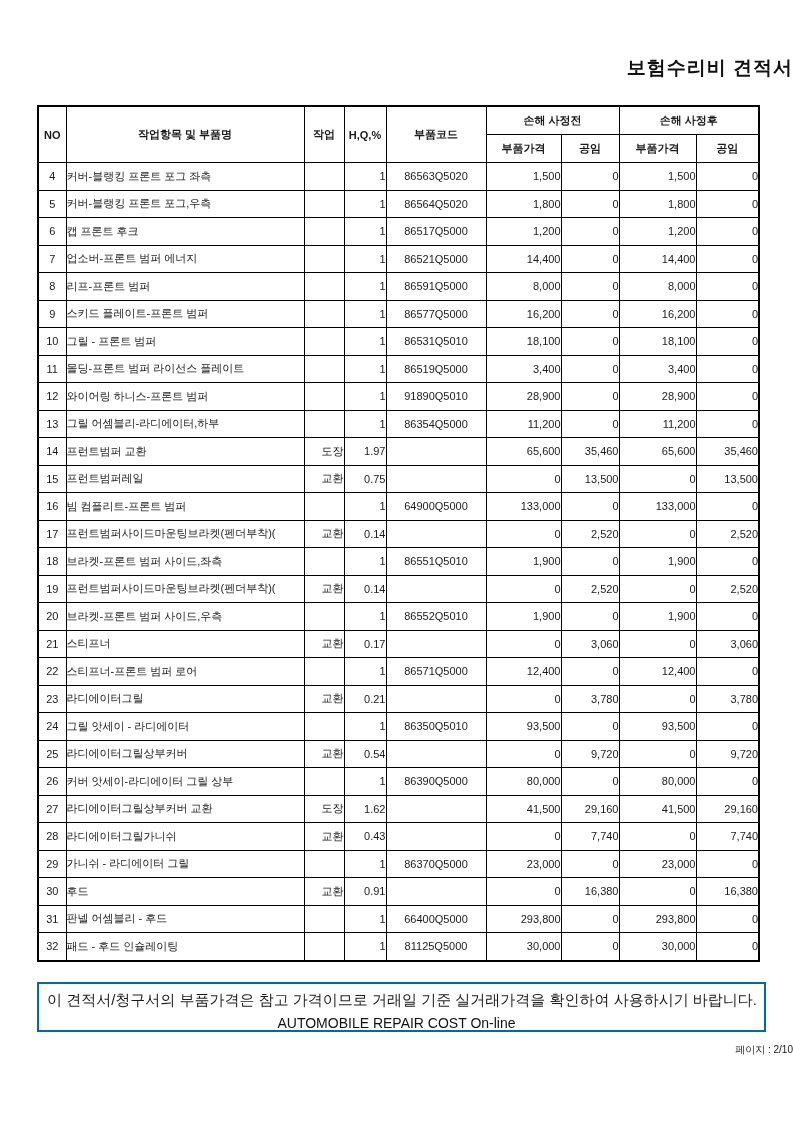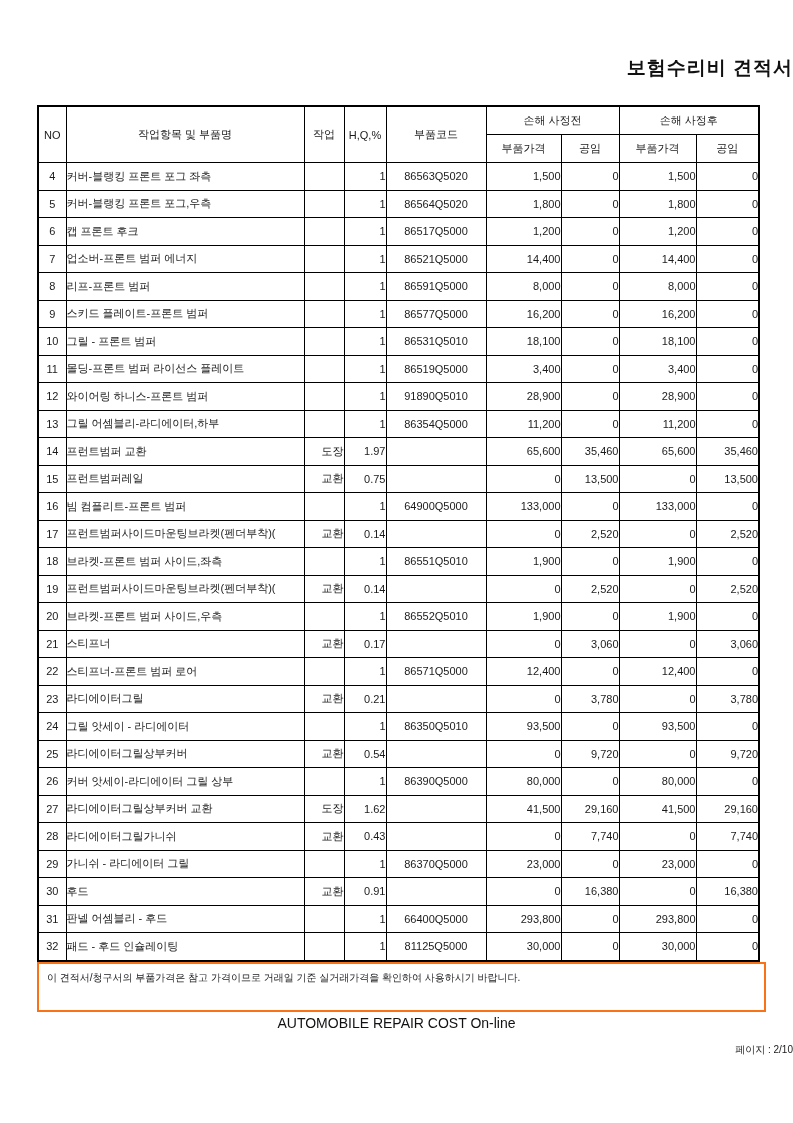--- a/index.html
+++ b/index.html
@@ -43,39 +43,40 @@
     font-weight: normal;
     color: #1a1a1a;
     padding: 0;
     overflow: hidden;
     white-space: nowrap;
   }
   table.estimate thead th {
     height: 27px;
     text-align: center;
     vertical-align: middle;
+    font-weight: bold;
   }
   table.estimate tbody td {
     height: 26.5px;
     vertical-align: middle;
   }
   .c-no   { text-align: center; }
   .c-name { text-align: left; padding-left: 17px; margin-left: 22px; }
   .c-work { text-align: right; }
   .c-hq   { text-align: right; padding-right: 5px; }
   .c-code { text-align: center; padding-left: 5px; }
   .c-num  { text-align: right; padding-right: 7px; }
   .notice-box {
     position: absolute;
-    top: 962px;
+    top: 982px;
     left: 37px;
     width: 717px;
     height: 39px;
-    border: 2px solid #f97316;
-    font-size: 10px;
+    border: 2px solid #0369a1;
+    font-size: 15px;
     padding: 7px 0 0 8px;
     box-sizing: content-box;
     color: #1a1a1a;
   }
   .brand-line {
     position: absolute;
     top: 1015px;
     left: 0;
     width: 100%;
     text-align: center;

